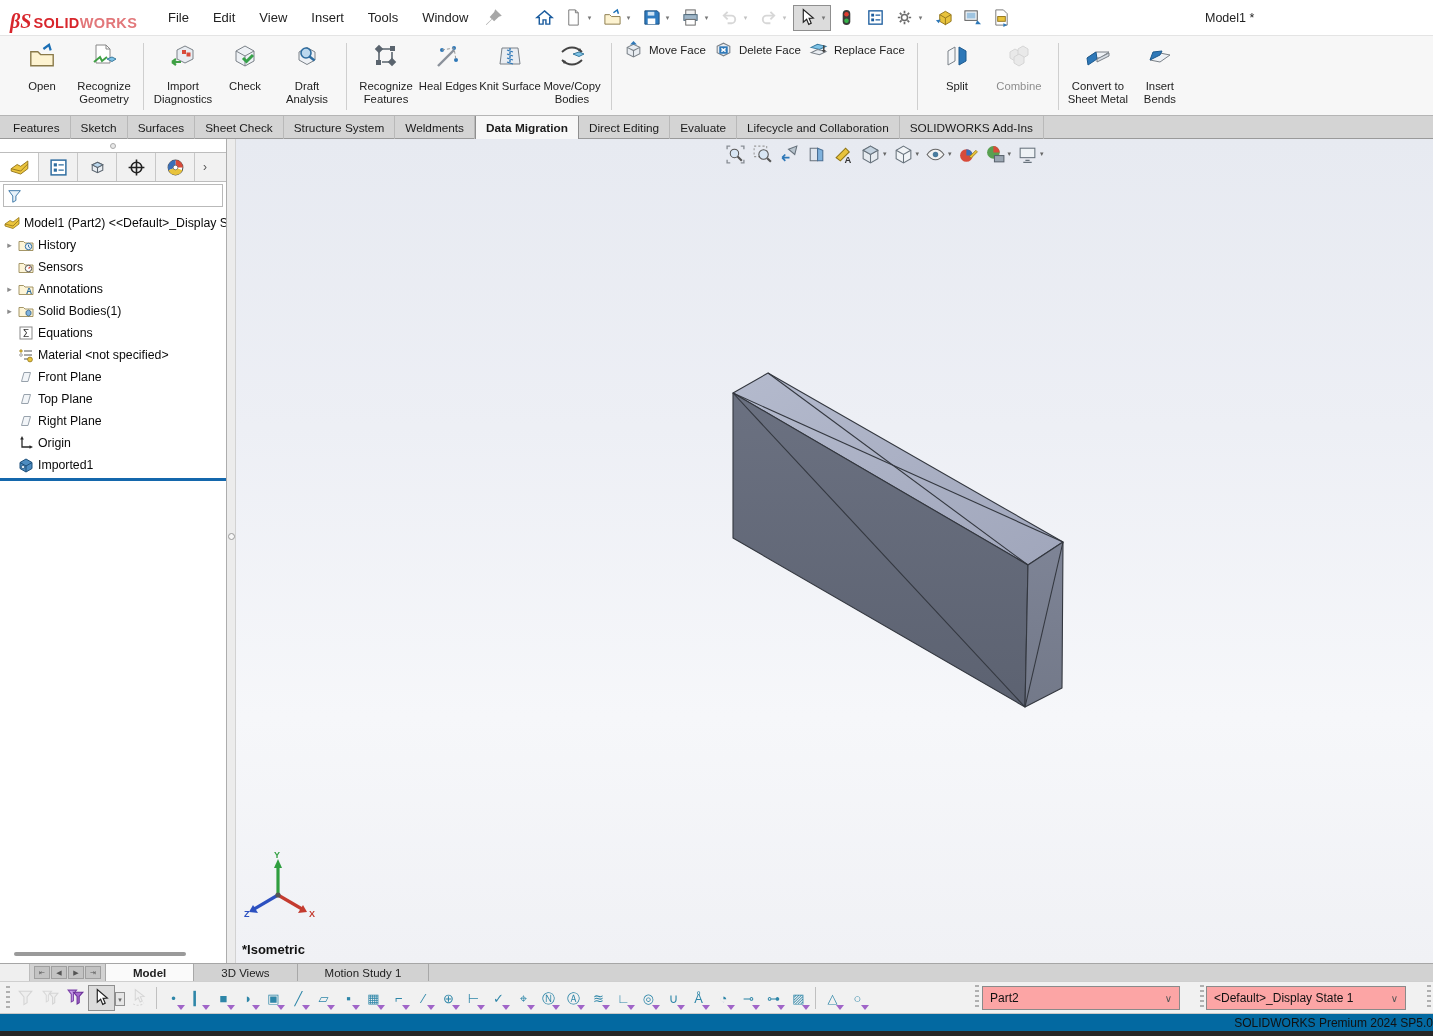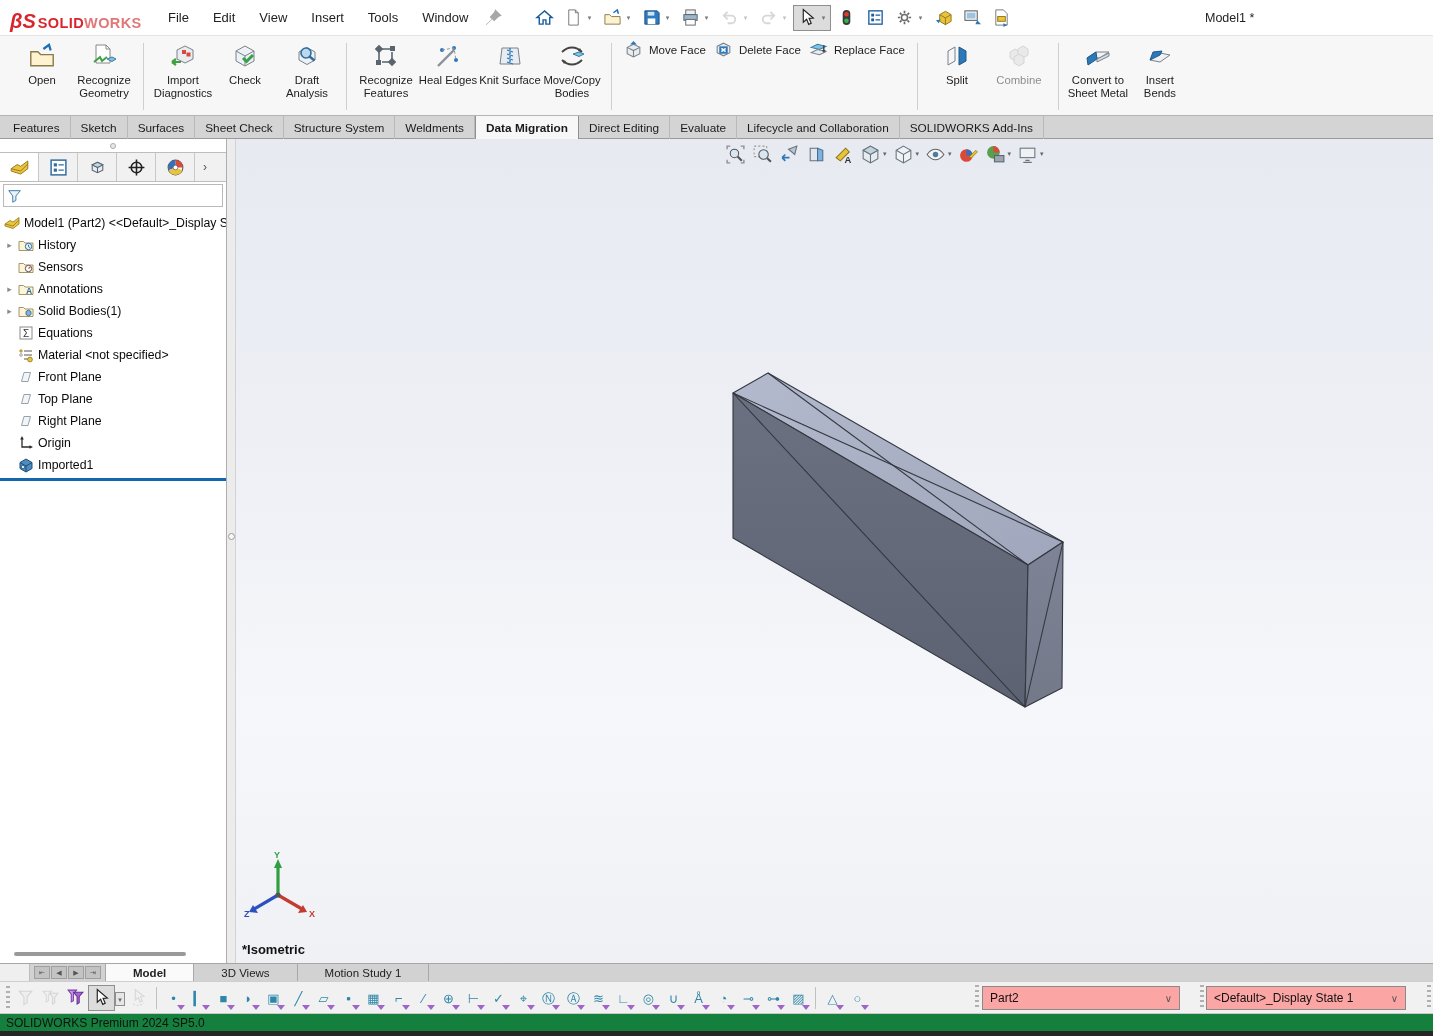--- a/index.html
+++ b/index.html
@@ -3,41 +3,41 @@
 <meta charset="utf-8">
 <style>
   * { margin:0; padding:0; box-sizing:border-box; }
   html,body { width:1433px; height:1036px; font-family:"Liberation Sans", sans-serif; background:#fff; overflow:hidden; }
   body { position:relative; }
   svg { display:block; }
 
   
   .menubar { position:absolute; top:0; left:0; width:1433px; height:36px; background:#fff; border-bottom:1px solid #e4e4e4; display:flex; align-items:center; padding-left:10px; }
   .logo { display:flex; align-items:baseline; gap:2px; width:128px; }
-  .logo-glyph { color:#d8262c; font-family:Liberation Sans, sans-serif; font-style:italic; font-weight:bold; font-size:20px; line-height:1;margin-top:8px; }
+  .logo-glyph { color:#d8262c; font-family:Liberation Serif, serif; font-style:italic; font-weight:bold; font-size:20px; line-height:1;margin-top:8px; }
   .brand-strong { color:#d8262c; font-weight:bold; font-size:14.5px; letter-spacing:.4px; }
   .brand-light { color:#e2777a; font-weight:bold; font-size:14.5px; letter-spacing:.4px; }
   .menus { display:flex; margin-left:18px; }
   .mitem { padding:12px 12px; font-size:13px; color:#222; line-height:34px; cursor:default; }
   .pin { width:22px; height:22px; margin-left:2px; opacity:.75; }
   .qat { display:flex; align-items:center; margin-left:26px; gap:1px; }
   .qbtn { display:flex; align-items:center; height:26px; padding:0 2px; border:1px solid transparent; }
   .qbtn .islot { width:22px; height:22px; display:flex; align-items:center; justify-content:center; }
   .qbtn .islot svg { width:19px; height:19px; }
   .qbtn .caret { font-size:7px; color:#777; width:10px; text-align:center; }
   .qbtn.disabled { opacity:.45; filter:grayscale(1); }
   .qbtn.pressed { background:#dcdcdc; border:1px solid #8f8f8f; }
   .win-title { position:absolute; left:1205px; top:0; line-height:36px; font-size:12.5px; color:#222; }
 
   
   .ribbon { position:absolute; top:36px; left:0; width:1433px; height:80px; background:#f7f7f7; border-bottom:1px solid #b5b5b5; display:flex; align-items:stretch; padding:2px 0 0 4px; }
   .rgroup { display:flex; padding:0 7px; }
   .rgroup.stack { flex-direction:row; justify-content:space-evenly; }
   .rsep { width:1px; background:#cfcfcf; margin:5px 1px; }
-  .rbtn { width:62px; display:flex; flex-direction:column; align-items:center; padding-top:4px; gap:4px; cursor:default; }
+  .rbtn { width:62px; display:flex; flex-direction:column; align-items:center; padding-top:4px; gap:10px; cursor:default; }
   .rbtn .ricon svg { width:28px; height:28px; }
   .rbtn .rlabel { font-size:11.3px; color:#222; text-align:center; line-height:1.12; }
   .rbtn.disabled, .srow.disabled { opacity:.5; filter:grayscale(1); }
   .srow { display:flex; align-items:center; gap:6px; height:23px; padding:0 4px; }
   .srow .ricon svg { width:19px; height:19px; }
   .srow .rlabel { font-size:11.5px; color:#222; white-space:nowrap; }
 
   
   .tabbar { position:absolute; top:116px; left:0; width:1433px; height:23px; background:#d4d4d4; display:flex; align-items:stretch; padding-left:3px; box-shadow:inset 0 -1px 0 #9a9a9a; }
   .rtab { padding:0 10px; font-size:11.8px; color:#1a1a1a; display:flex; align-items:center; border-right:1px solid #b9b9b9; cursor:default; }
@@ -96,21 +96,21 @@
   .vsep { width:1px; height:22px; background:#c0c0c0; margin:0 4px; flex:none; }
   .fg { color:#2e86a8; font-size:13px; line-height:1; }
   .fbadge { position:absolute; right:1px; bottom:1px; width:0; height:0; border-left:4px solid transparent; border-right:4px solid transparent; border-top:5px solid #a064c8; }
   .combo { position:absolute; top:4px; height:24px; background:#fca5a5; border:1px solid #8a8a8a; display:flex; align-items:center; justify-content:space-between; padding:0 7px; font-size:12px; color:#111; }
   .combo .ccaret { color:#555; font-size:10px; }
   .combo-part { left:982px; width:198px; }
   .combo-ds { left:1206px; width:200px; }
   .vdots.abs { position:absolute; top:3px; }
 
   
-  .statusbar { position:absolute; top:1013px; left:0; width:1433px; height:18px; background:#15803d; border-top:1px solid #c9c9c9; display:flex; align-items:center; padding-left:6px; font-size:12px; color:#111; }
+  .statusbar { position:absolute; top:1013px; left:0; width:1433px; height:18px; background:#0369a1; border-top:1px solid #c9c9c9; display:flex; align-items:center; padding-left:6px; font-size:12px; color:#111;justify-content:flex-end; }
   .bottomstrip { position:absolute; top:1031px; left:0; width:1433px; height:5px; background:#262626; }
 </style>
 </head>
 <body>
 
 <div class="menubar">
   <div class="logo">
     <span class="logo-glyph">βS</span>
     <span><span class="brand-strong">SOLID</span><span class="brand-light">WORKS</span></span>
   </div>

